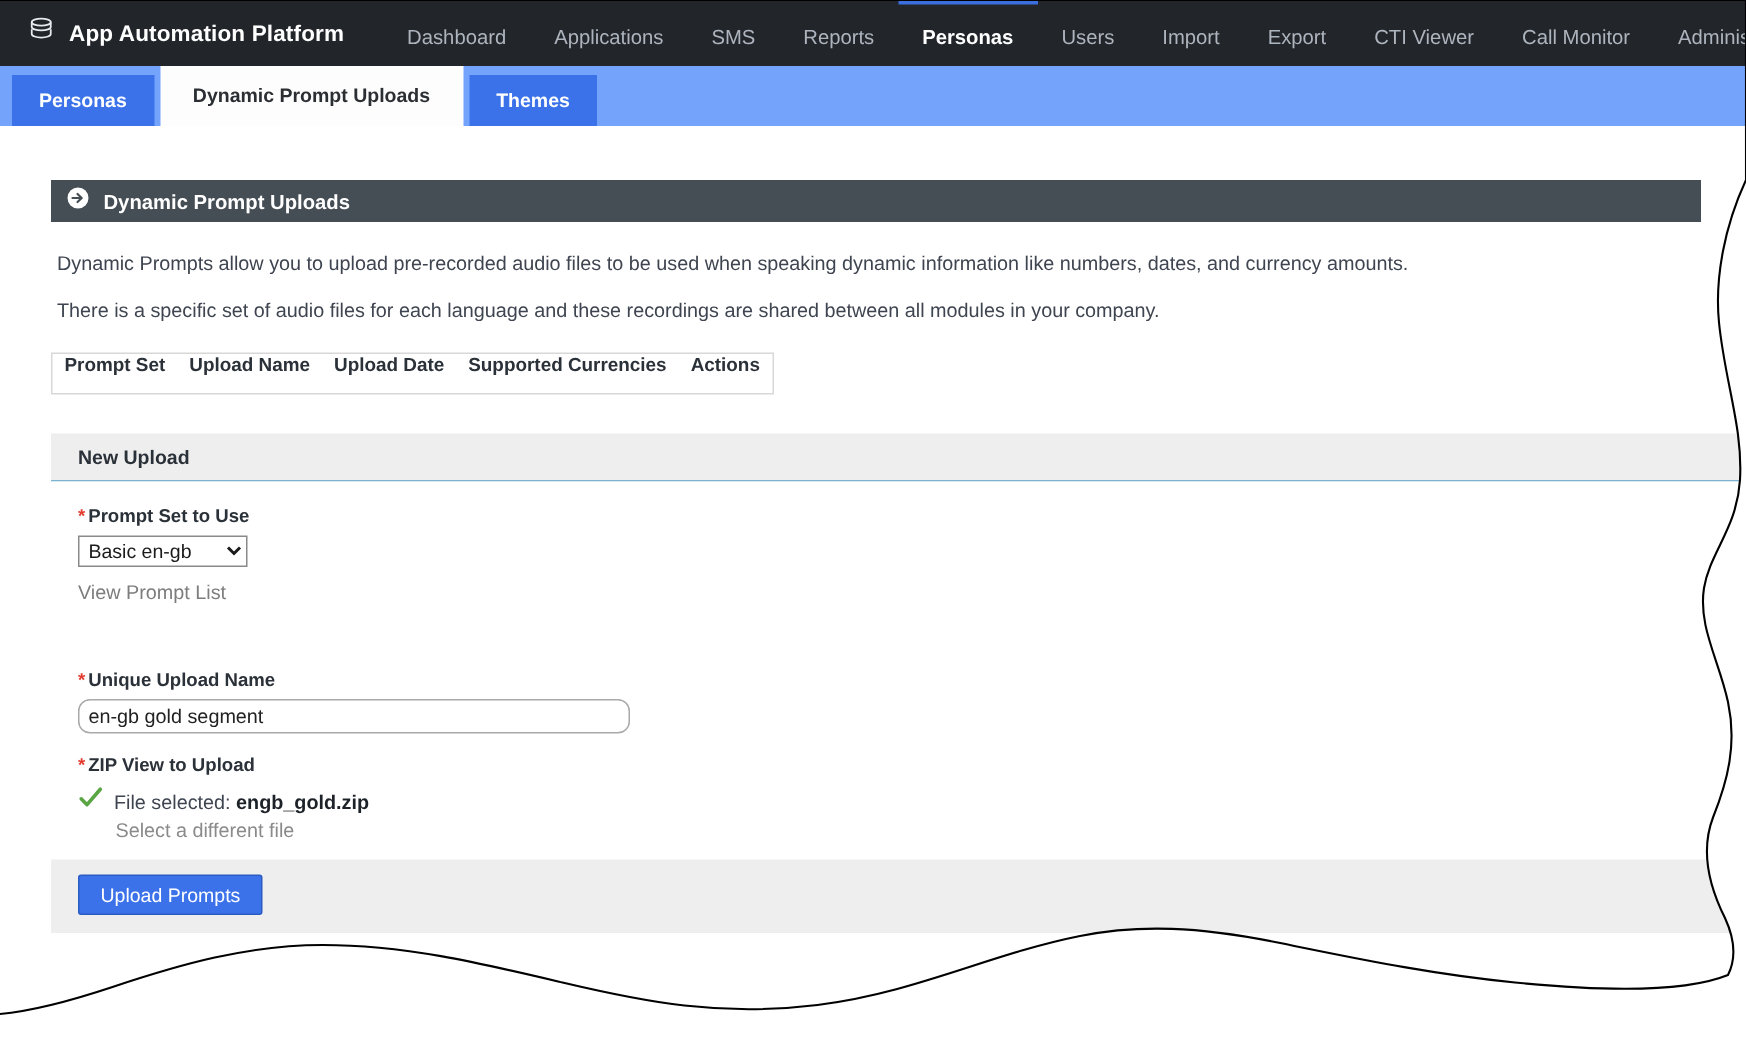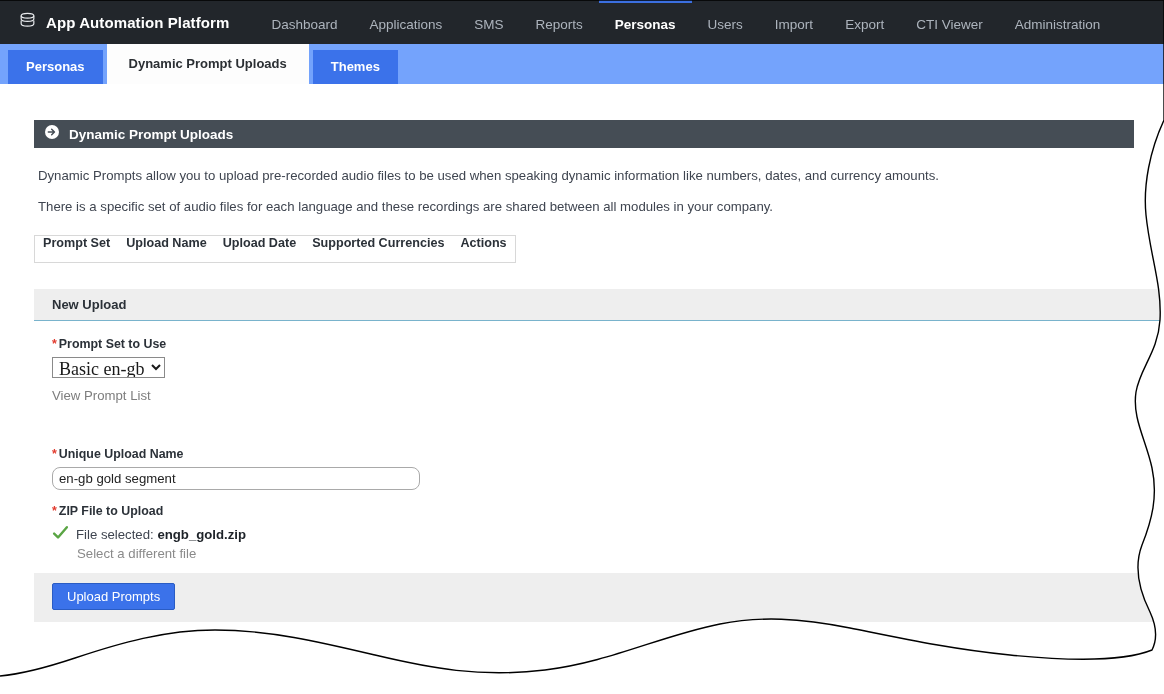--- a/index.html
+++ b/index.html
@@ -186,22 +186,22 @@
   .field-label {
     font-size: 12.4px;
     font-weight: bold;
     color: #2b3138;
     margin-bottom: 6px;
     display: block;
   }
   .req { color: #e23b2e; font-weight: bold; margin-right: 2px; }
 
   select.ctl {
-    font-family: Liberation Serif, serif;
-    font-size: 18px;
+    font-family: Liberation Sans, sans-serif;
+    font-size: 13px;
     color: #1a1a1a;
     height: 21px;
     width: 113px;
     padding: 0 2px;
     border: 1px solid #8a8a8a;
     background: #ffffff;
     border-radius: 0;
   }
   .link {
     font-size: 13.2px;
@@ -316,20 +316,21 @@
       <div class="navitems">
         <div class="navitem">Dashboard</div>
         <div class="navitem">Applications</div>
         <div class="navitem">SMS</div>
         <div class="navitem">Reports</div>
         <div class="navitem active">Personas</div>
         <div class="navitem">Users</div>
         <div class="navitem">Import</div>
         <div class="navitem">Export</div>
         <div class="navitem">CTI Viewer</div>
+        <div class="navitem">Call Monitor</div>
         <div class="navitem">Administration</div>
       </div>
     </div>
 
     <div class="tabstrip">
       <div class="tab">Personas</div>
       <div class="tab active">Dynamic Prompt Uploads</div>
       <div class="tab">Themes</div>
     </div>
 
@@ -380,21 +381,21 @@
 
           <div class="field">
             <label class="field-label">
               <span class="req">*</span><span>Unique Upload Name</span>
             </label>
             <input class="ctl-text" type="text" value="en-gb gold segment" style="">
           </div>
 
           <div class="field" style="margin-top:14px;">
             <label class="field-label">
-              <span class="req">*</span><span>ZIP File to Upload</span>
+              <span class="req">*</span><span>ZIP View to Upload</span>
             </label>
             <div class="filerow">
               <span>
                 <svg width="17" height="17" viewBox="0 0 24 24">
                   <path d="M3 13.5 L8.5 19 L21 4.5" stroke="#5aa544" stroke-width="3.4" fill="none" stroke-linecap="round" stroke-linejoin="round"></path>
                 </svg>
               </span>
               <span class="filetext">
                 <span>File selected:</span>
                 <b>engb_gold.zip</b>

